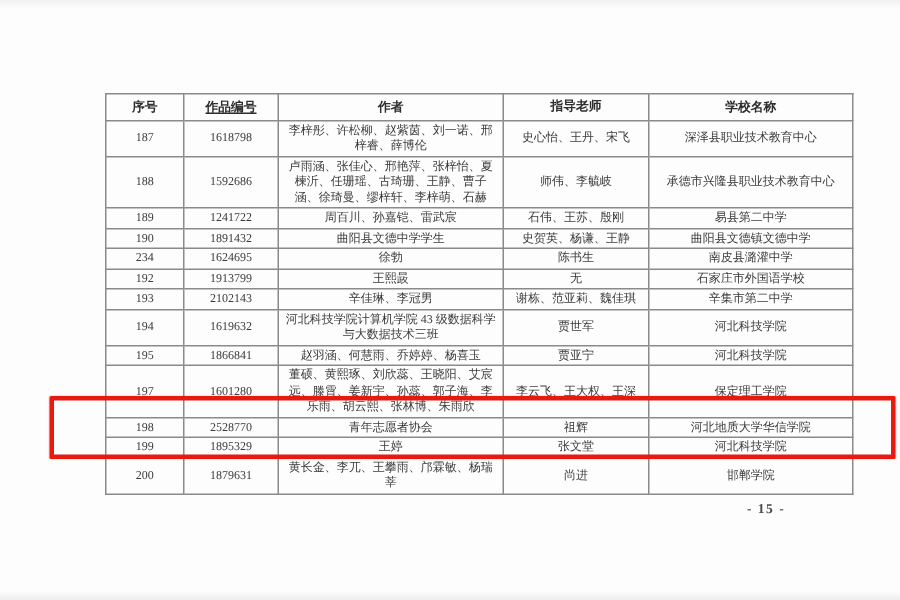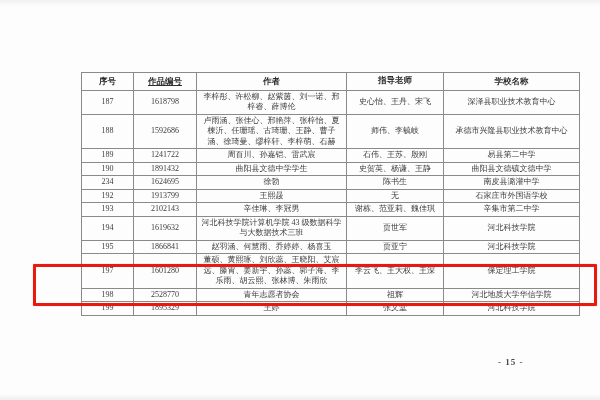--- a/index.html
+++ b/index.html
@@ -16,27 +16,26 @@
     left: 0;
     width: 600px;
     height: 6px;
     pointer-events: none;
   }
   .photo-edge-top { top: 0; background: linear-gradient(#f0f0f0, rgba(255,255,255,0)); }
   .photo-edge-bottom { bottom: 0; background: linear-gradient(rgba(255,255,255,0), #eeeeee); }
 
   table.doc-table {
     position: absolute;
-    left: 81px;
+    left: 70px;
     top: 62px;
     width: 473px;
     border-collapse: collapse;
     table-layout: fixed;
     color: #3b3b3b;
-    margin-top: 10px;
   }
   .doc-table th, .doc-table td {
     border: 1px solid #8a8a8a;
     text-align: center;
     vertical-align: middle;
     padding: 1px 3px;
     font-size: 8px;
     line-height: 10.5px;
     word-break: break-all;
   }
@@ -65,21 +64,20 @@
   }
 
   .page-number {
     position: absolute;
     left: 498px;
     top: 334px;
     font-size: 9px;
     font-weight: bold;
     color: #4a4a4a;
     letter-spacing: 1px;
-    margin-top: 23px;
   }
 </style>
 </head>
 <body>
 
 <div class="photo-edge-top"></div>
 <div class="photo-edge-bottom"></div>
 
 <table class="doc-table">
   <thead>
@@ -169,18 +167,25 @@
         <td>祖辉</td>
         <td>河北地质大学华信学院</td>
       </tr>
       <tr>
         <td>199</td>
         <td>1895329</td>
         <td>王婷</td>
         <td>张文堂</td>
         <td>河北科技学院</td>
       </tr>
+      <tr>
+        <td>200</td>
+        <td>1879631</td>
+        <td>黄长金、李兀、王攀雨、邝霖敏、杨瑞莘</td>
+        <td>尚进</td>
+        <td>邯郸学院</td>
+      </tr>
     </tbody>
 </table>
 
 <div class="highlight-box" style="top: 263.5px; height: 36.5px; border-color: rgb(232, 25, 15);"></div>
 
 <div class="page-number">- 15 -</div>
 
 </body></html>

